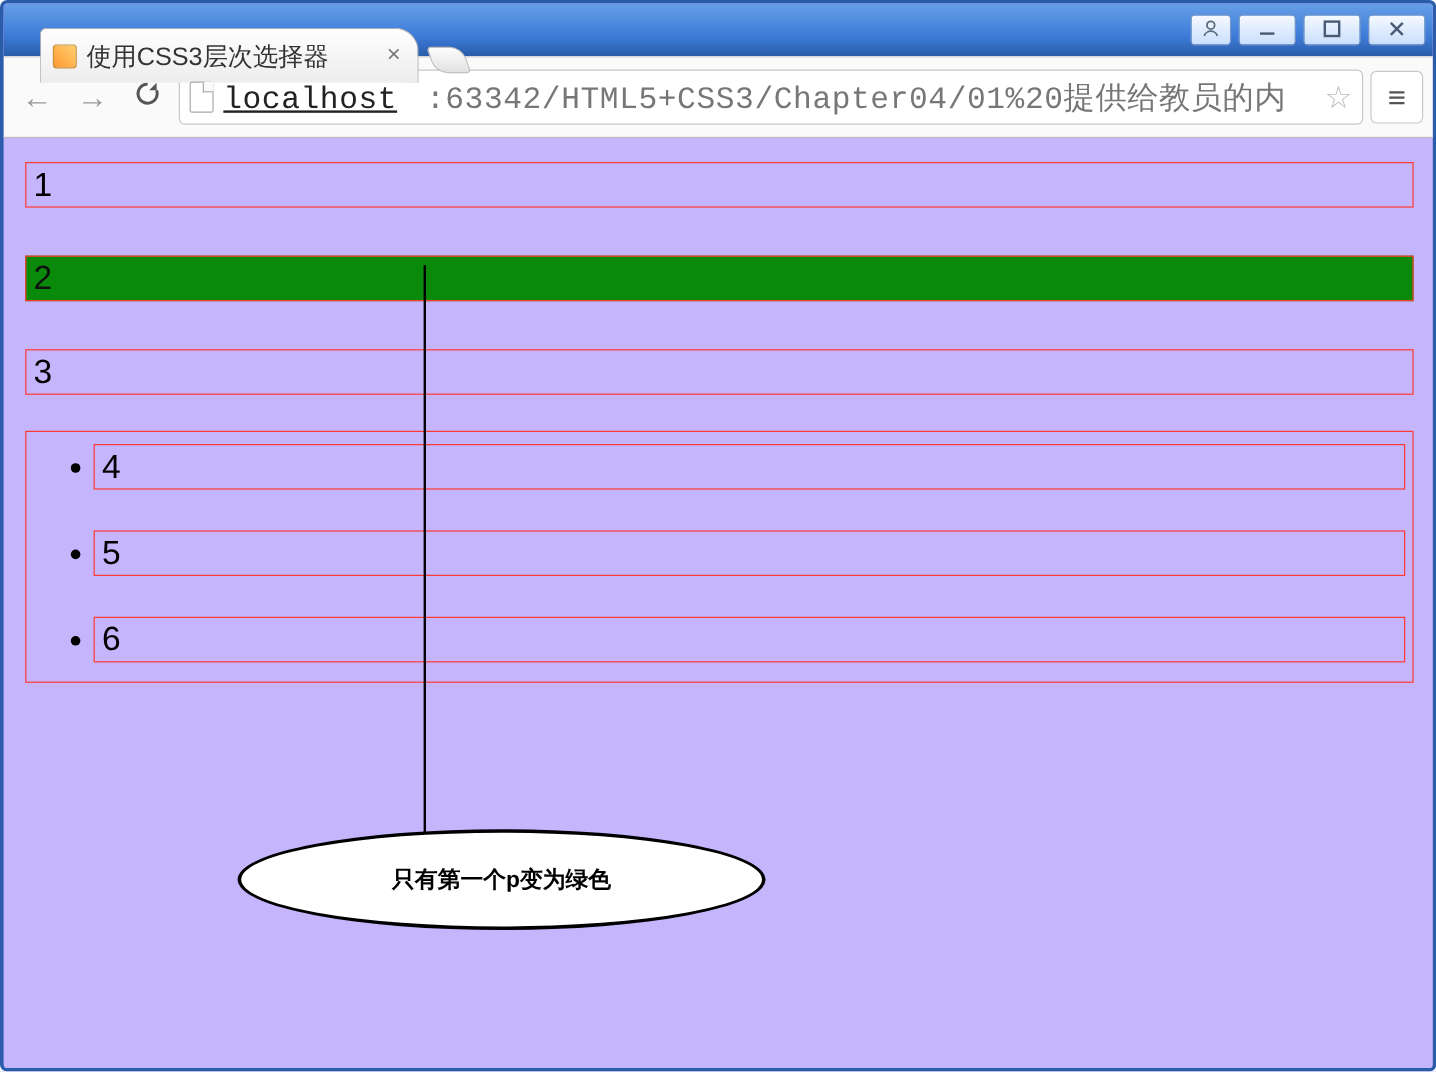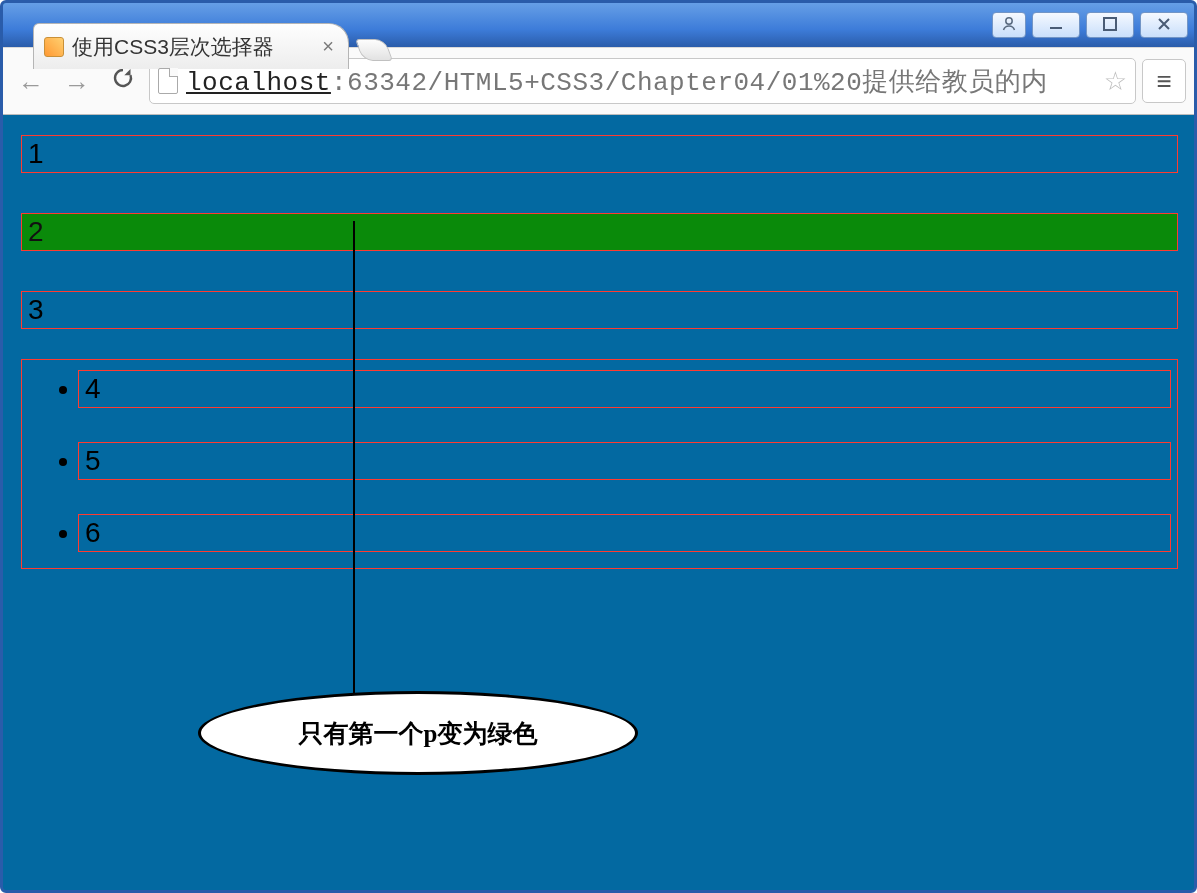--- a/index.html
+++ b/index.html
@@ -14,21 +14,21 @@
     }
 
     
     .window {
       width: 1197px;
       height: 893px;
       border: 3px solid #2a5caa;
       border-radius: 6px;
       overflow: hidden;
       position: relative;
-      background: #0369a1;
+      background: #c4b5fd;
     }
 
     .titlebar {
       height: 44px;
       background: linear-gradient(#669fe6, #3d7cd9 60%, #2a5caa);
       display: flex;
       justify-content: flex-end;
       align-items: center;
       padding: 0 6px;
       gap: 6px;
@@ -163,21 +163,21 @@
     .omnibox .url {
       font-family: "Courier New", monospace;
       font-size: 26px;
       letter-spacing: 0.5px;
       color: #333;
       white-space: nowrap;
       overflow: hidden;
       flex: 1;
     }
     .omnibox .url .host { color: #222; text-decoration: underline; }
-    .omnibox .url .path { color: #777; }
+    .omnibox .url .path { color: #777; margin-left: 24px; }
     .omnibox .star {
       color: #bdbdbd;
       font-size: 26px;
       cursor: pointer;
       flex: 0 0 auto;
     }
     .menu-btn {
       width: 44px;
       height: 44px;
       border: 1px solid #c8c8c8;
@@ -249,23 +249,22 @@
       width: 440px;
       height: 84px;
       border: 3px solid #000;
       border-radius: 50%;
       display: flex;
       align-items: center;
       justify-content: center;
       background: #fff;
     }
     .anno-ellipse span {
-      font-size: 25px;
+      font-size: 19px;
       font-weight: bold;
-      font-family: Liberation Serif, serif;
     }
   </style>
 </head>
 <body>
 
 <div class="window">
 
   <div class="titlebar">
     <div class="title-btn narrow">
       <span class="glyph">

